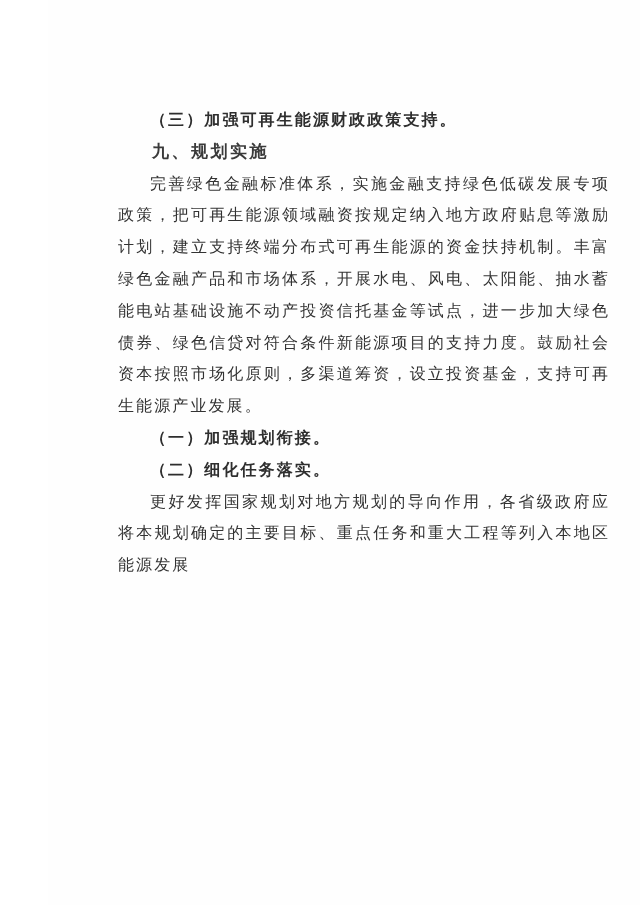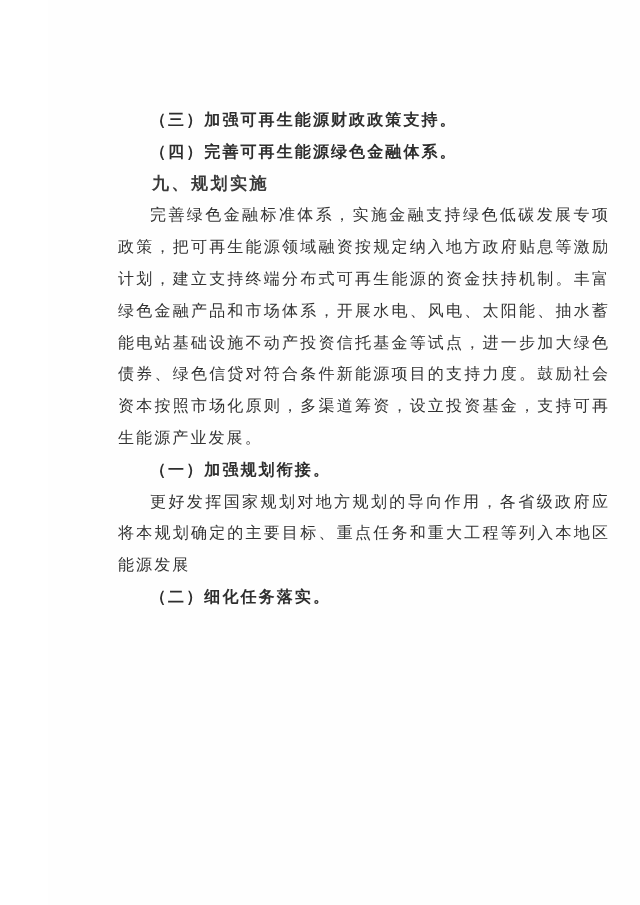--- a/index.html
+++ b/index.html
@@ -54,21 +54,20 @@
     color: #3c3c3c;
     font-family: "Liberation Serif", "DejaVu Serif", serif;
   }
 </style>
 </head>
 <body>
 
 <div class="page">
   <div class="content">
       <p class="para subheading">（三）加强可再生能源财政政策支持。</p>
-      <p class="para subheading">（四）完善可再生能源绿色金融体系。</p>
       <p class="para heading">九、规划实施</p>
       <p class="para body">完善绿色金融标准体系，实施金融支持绿色低碳发展专项政策，把可再生能源领域融资按规定纳入地方政府贴息等激励计划，建立支持终端分布式可再生能源的资金扶持机制。丰富绿色金融产品和市场体系，开展水电、风电、太阳能、抽水蓄能电站基础设施不动产投资信托基金等试点，进一步加大绿色债券、绿色信贷对符合条件新能源项目的支持力度。鼓励社会资本按照市场化原则，多渠道筹资，设立投资基金，支持可再生能源产业发展。</p>
       <p class="para subheading">（一）加强规划衔接。</p>
+      <p class="para subheading">（二）细化任务落实。</p>
       <p class="para body">更好发挥国家规划对地方规划的导向作用，各省级政府应将本规划确定的主要目标、重点任务和重大工程等列入本地区能源发展</p>
-      <p class="para subheading">（二）细化任务落实。</p>
     </div>
   <div class="page-number">40</div>
 </div>
 
 </body></html>

